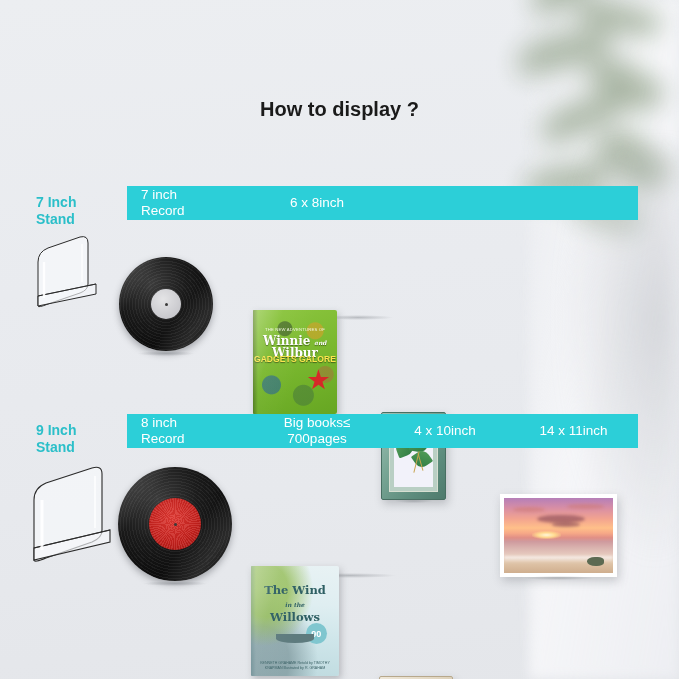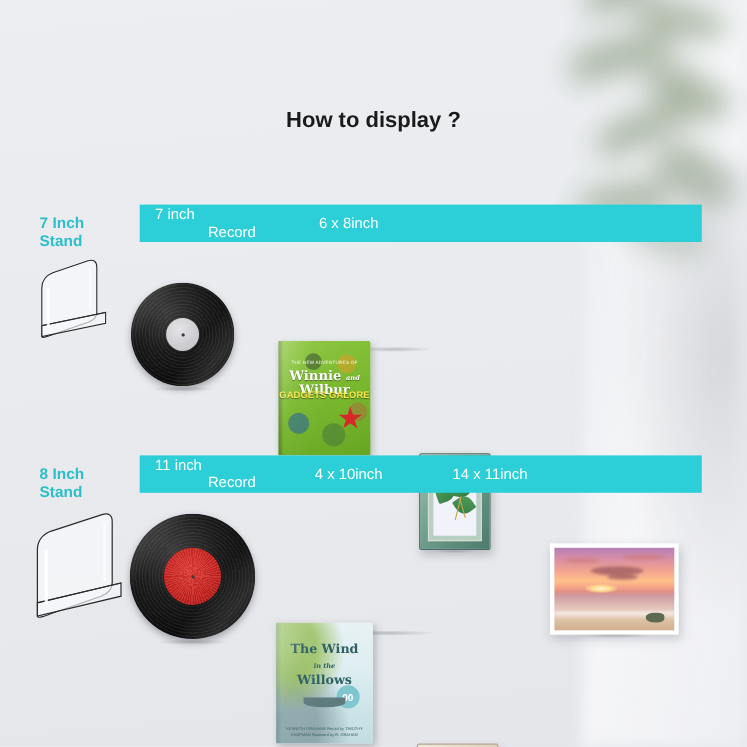--- a/index.html
+++ b/index.html
@@ -79,21 +79,21 @@
     background: #2ccfd8;
     display: flex;
     align-items: center;
   }
   .bar-cell {
     color: #ffffff;
     font-size: 13.5px;
     line-height: 16px;
     text-align: center;
   }
-  .bar-cell .l2 { display: block; margin-left: 48px; }
+  .bar-cell .l2 { display: block; }
   .c1 { width: 126px; text-align: left; padding-left: 14px; }
   .c2 { width: 128px; }
   .c3 { width: 128px; }
   .c4 { width: 129px; }
 
   
   .shelf { position: absolute; left: 0; width: 679px; height: 125px; }
   .shelf-1 { top: 238px; }
   .shelf-2 { top: 466px; }
 
@@ -398,27 +398,31 @@
         <div class="sun"></div>
         <div class="foam"></div>
         <div class="rock"></div>
       </div>
       <div class="frame-foot"></div>
     </div>
   </div>
 
   <div class="row row-2">
     <div class="row-label">
-      <span>8 Inch</span><br>
+      <span>9 Inch</span><br>
       <span>Stand</span>
     </div>
     <div class="bar">
       <div class="bar-cell c1">
-        <span>11 inch</span>
+        <span>8 inch</span>
         <span class="l2">Record</span>
+      </div>
+      <div class="bar-cell c2">
+        <span>Big books≤</span>
+        <span class="l2">700pages</span>
       </div>
       <div class="bar-cell c3">
         <span>4 x 10inch</span>
       </div>
       <div class="bar-cell c4">
         <span>14 x 11inch</span>
       </div>
     </div>
   </div>
 

